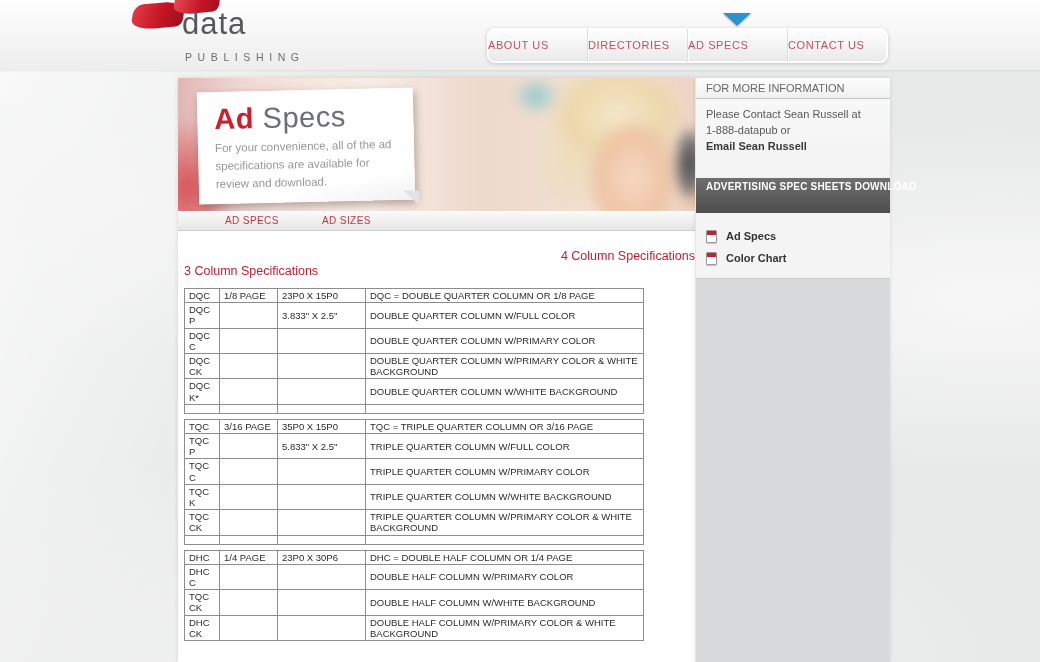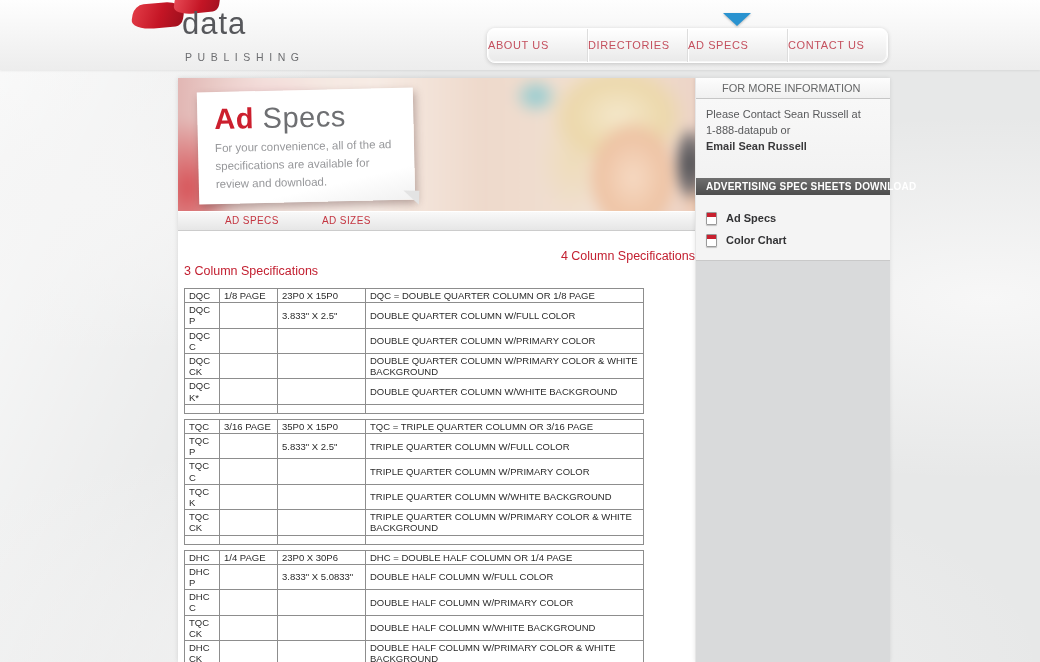--- a/index.html
+++ b/index.html
@@ -135,32 +135,32 @@
   }
   table.spec tr.spacer td { height:9px; }
 
   
   .sidebar {
     position:absolute; left:695px; top:78px; width:195px; bottom:0;
     background:#d9dadb; border-left:1px solid #e6e6e6;
     box-shadow:0 0 4px rgba(0,0,0,0.10);
   }
   .sb-head {
-    height:21px; line-height:21px; padding-left:26px;
+    height:21px; line-height:21px; padding-left:10px;
     color:#666768; font-size:11px;
     background:linear-gradient(#fdfdfd,#f0f0f0);
     border-bottom:1px solid #c6c6c6;
   }
   .sb-contact {
     padding:8px 10px 23px; font-size:11px; color:#58595b; line-height:1.45;
     background:linear-gradient(#f8f8f8,#f2f2f2);
   }
   .sb-contact a.email { display:block; font-weight:bold; color:#3a3a3c; text-decoration:none; cursor:pointer; }
   .sb-dark {
-    height:17px; line-height:17px; padding-left:10px;
+    height:35px; line-height:17px; padding-left:10px;
     background:linear-gradient(#6f6f6f,#4d4d4d);
     color:#ffffff; font-weight:bold; font-size:10px; letter-spacing:0.2px;
     white-space:nowrap;
   }
   .sb-downloads { padding:8px 10px 13px; background:#f4f4f4; border-bottom:1px solid #c9c9c9; }
   .dl-item { display:flex; align-items:center; margin:9px 0 0; cursor:pointer; }
   .dl-item .doc-icon {
     width:11px; height:13px; margin-right:9px; flex:0 0 auto;
     border:1px solid #9a9a9a; border-radius:1px;
     background:linear-gradient(#c8202f 0 4px, #ffffff 4px);
@@ -313,26 +313,20 @@
               <col style="width:278px">
             </colgroup>
           <tbody>
               <tr>
                 <td>DHC</td>
                 <td>1/4 PAGE</td>
                 <td>23P0 X 30P6</td>
                 <td>DHC = DOUBLE HALF COLUMN OR 1/4 PAGE</td>
               </tr>
               <tr>
-                <td>DHCP</td>
-                <td></td>
-                <td>3.833" X 5.0833"</td>
-                <td>DOUBLE HALF COLUMN W/FULL COLOR</td>
-              </tr>
-              <tr>
                 <td>DHCC</td>
                 <td></td>
                 <td></td>
                 <td>DOUBLE HALF COLUMN W/PRIMARY COLOR</td>
               </tr>
               <tr>
                 <td>TQCCK</td>
                 <td></td>
                 <td></td>
                 <td>DOUBLE HALF COLUMN W/WHITE BACKGROUND</td>

